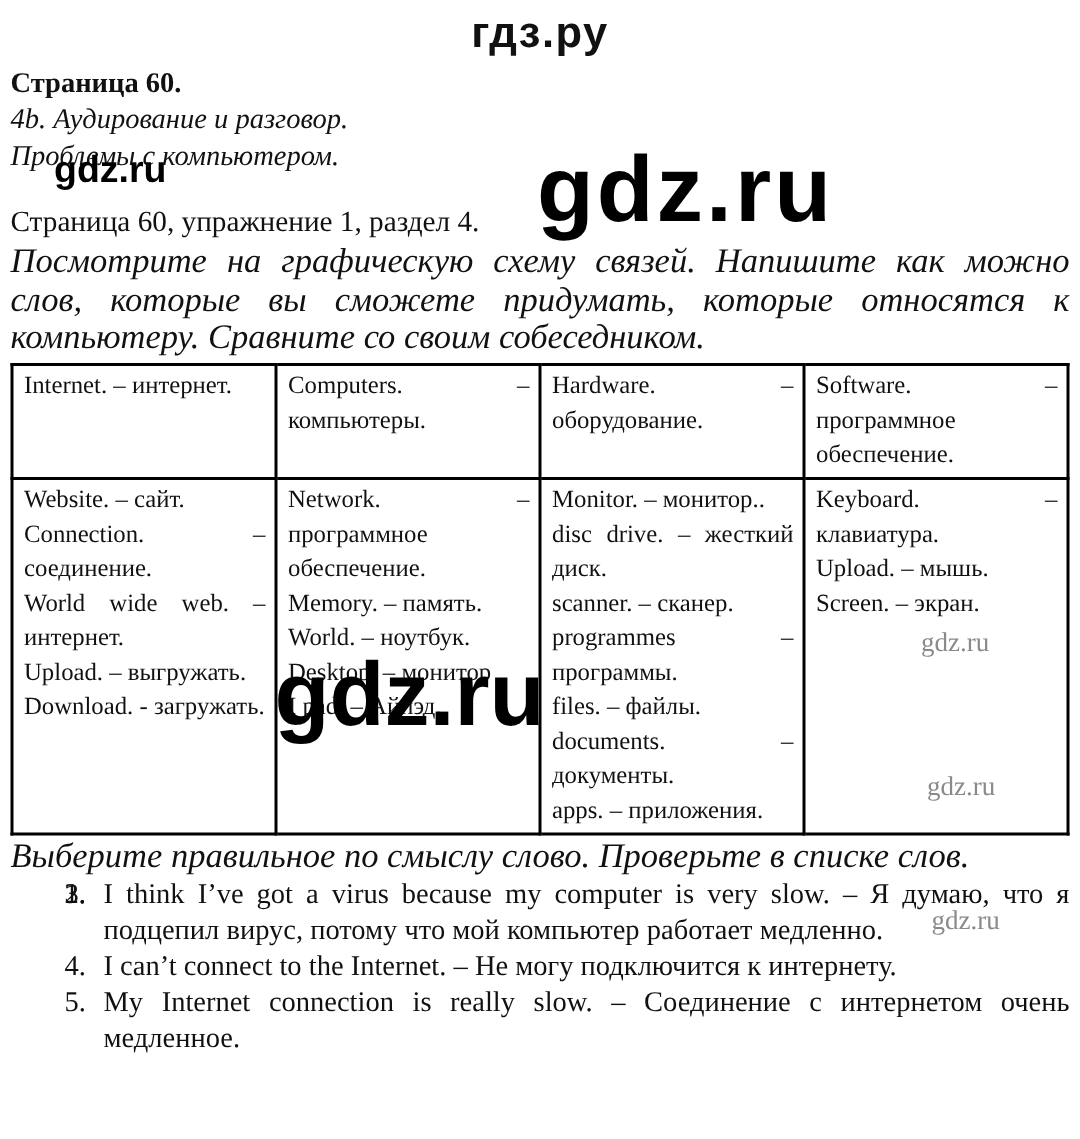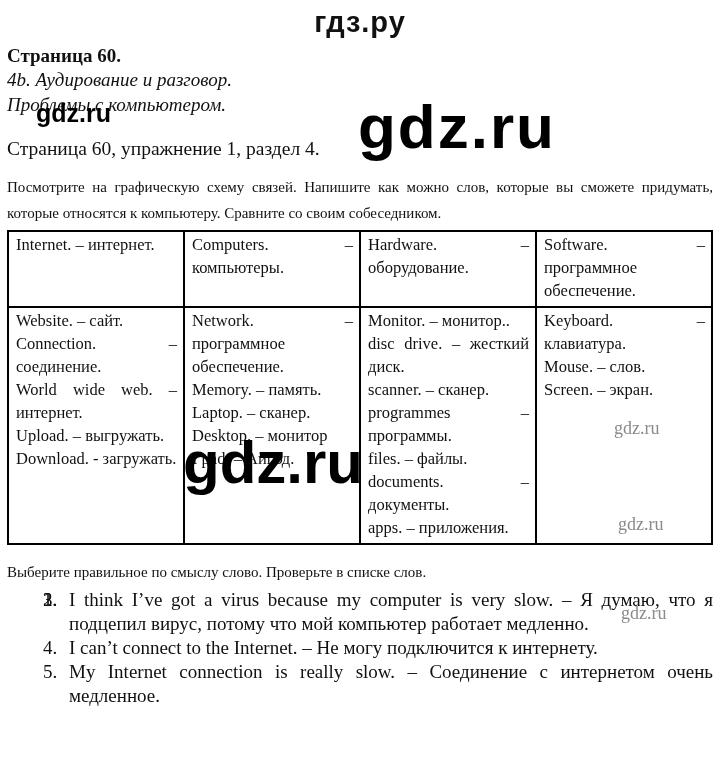--- a/index.html
+++ b/index.html
@@ -19,21 +19,21 @@
     font-family: "Liberation Sans", sans-serif;
     font-weight: bold;
     font-size: 29px;
     letter-spacing: 1px;
     line-height: 34px;
   }
   .page-title { margin-top: 5px; font-size: 19px; font-weight: bold; line-height: 23px; }
   .subtitle { font-size: 19px; line-height: 24px; margin-top: 1px; font-style: italic; }
 
   .ex-heading { margin-top: 20px; font-size: 19.5px; font-weight: normal; line-height: 23px; }
-  .ex-instructions { margin-top: 15px; font-size: 15px; line-height: 25.5px; text-align: justify; }
+  .ex-instructions { margin-top: 1px; font-size: 23px; line-height: 25.5px; text-align: justify; font-style: italic; }
 
   table.vocab {
     margin-top: 4px;
     width: 706px;
     border-collapse: collapse;
     table-layout: fixed;
   }
   table.vocab td {
     border: 2px solid #000;
     vertical-align: top;
@@ -99,36 +99,36 @@
       <td>
         <div class="entry">Website. – сайт.</div>
         <div class="entry">Connection. – соединение.</div>
         <div class="entry">World wide web. – интернет.</div>
         <div class="entry">Upload. – выгружать.</div>
         <div class="entry">Download. - загружать.</div>
       </td>
       <td>
         <div class="entry">Network. – программное обеспечение.</div>
         <div class="entry">Memory. – память.</div>
-        <div class="entry">Laptop. – сканер.</div>
+        <div class="entry">World. – ноутбук.</div>
         <div class="entry">Desktop. – монитор</div>
         <div class="entry">I pad. – Айпэд.</div>
       </td>
       <td>
         <div class="entry">Monitor. – монитор..</div>
         <div class="entry">disc drive. – жесткий диск.</div>
         <div class="entry">scanner. – сканер.</div>
         <div class="entry">programmes – программы.</div>
         <div class="entry">files. – файлы.</div>
         <div class="entry">documents. – документы.</div>
         <div class="entry">apps. – приложения.</div>
       </td>
       <td>
         <div class="entry">Keyboard. – клавиатура.</div>
-        <div class="entry">Mouse. – слов.</div>
+        <div class="entry">Upload. – мышь.</div>
         <div class="entry">Screen. – экран.</div>
       </td>
     </tr>
   </tbody>
     </table>
 
   <div class="ex-instructions" style="text-align: left;">Выберите правильное по смыслу слово. Проверьте в списке слов.</div>
 
   <ol class="word-list">
     <li>

